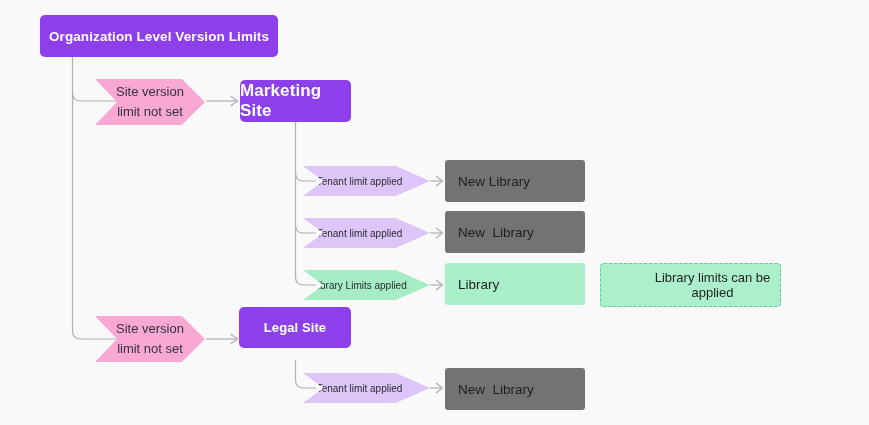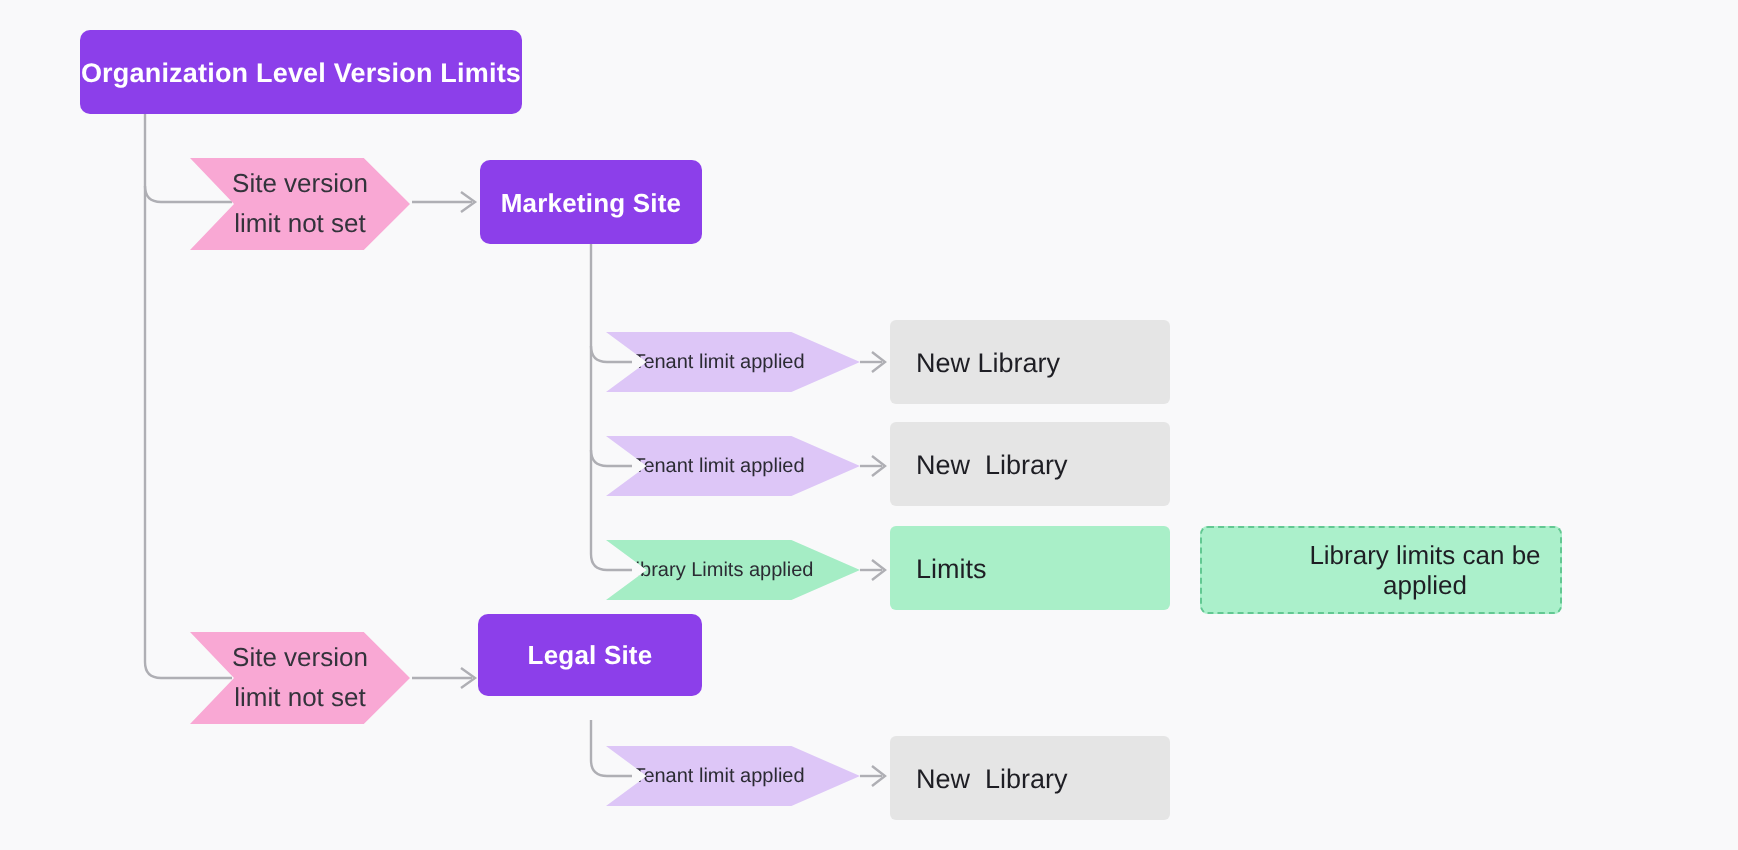--- a/index.html
+++ b/index.html
@@ -24,21 +24,21 @@
     clip-path:polygon(0% 0%,73% 0%,100% 50%,73% 100%,0% 100%,16% 50%);
     padding-right:14px;
   }
   .chevron-small.purple{background:#ddc6f7;}
   .chevron-small.green{background:#a5edc5;}
   .result-box{
     border-radius:3px;color:#1e1e24;font-size:13.5px;
     display:flex;align-items:center;padding-left:13px;
     white-space:pre;
   }
-  .result-box.purple{background:#e5e5e5;}
+  .result-box.purple{background:#737373;}
   .result-box.green{background:#a9efc8;}
   .note-box{
     background:#abf0cb;border:1.5px dashed #62c892;border-radius:4px;
     color:#1e1e24;font-size:13px;
     display:flex;align-items:center;justify-content:center;text-align:center;
   }
   svg.wires{position:absolute;left:0;top:0;pointer-events:none;}
 </style>
 </head>
 <body>
@@ -68,30 +68,30 @@
 
       <path d="M206 339 H236"></path>
         <path d="M230.5 334 L237.5 339 L230.5 344"></path>
 
       <path d="M295.5 360 V380 Q295.5 388 303.5 388 H316"></path>
       <path d="M430 388 H441"></path>
         <path d="M436 383 L442.5 388 L436 393"></path>
     </g>
   </svg>
 
-  <div class="abs node-purple" style="left:40px;top:15px;width:221px;height:42px;">
+  <div class="abs node-purple" style="left:40px;top:15px;width:238px;height:42px;">
     <span>Organization Level Version Limits</span>
   </div>
 
   <div class="abs chevron-big" style="left:95px;top:79px;width:110px;height:46px;">
     <span>Site version</span>
     <span>limit not set</span>
   </div>
 
-  <div class="abs node-purple" style="left:240px;top:80px;width:111px;height:42px;font-size:13px;">
+  <div class="abs node-purple" style="left:240px;top:80px;width:111px;height:42px;font-size:17px;">
     <span>Marketing Site</span>
   </div>
 
   <div class="abs chevron-small purple" style="left:303px;top:166px;width:127px;height:30px;">
     <span>Tenant limit applied</span>
   </div>
   <div class="abs result-box purple" style="left:445px;top:160px;width:140px;height:42px;">
     <span>New Library</span>
   </div>
 
@@ -99,21 +99,21 @@
     <span>Tenant limit applied</span>
   </div>
   <div class="abs result-box purple" style="left:445px;top:211px;width:140px;height:42px;">
     <span>New  Library</span>
   </div>
 
   <div class="abs chevron-small green" style="left:303px;top:270px;width:127px;height:30px;">
     <span>Library Limits applied</span>
   </div>
   <div class="abs result-box green" style="left:445px;top:263px;width:140px;height:42px;">
-    <span>Limits</span>
+    <span>Library</span>
   </div>
 
   <div class="abs note-box" style="left:600px;top:263px;width:181px;height:44px;padding-left:44px;">
     <span>Library limits can be applied</span>
   </div>
 
   <div class="abs chevron-big" style="left:95px;top:316px;width:110px;height:46px;">
     <span>Site version</span>
     <span>limit not set</span>
   </div>

